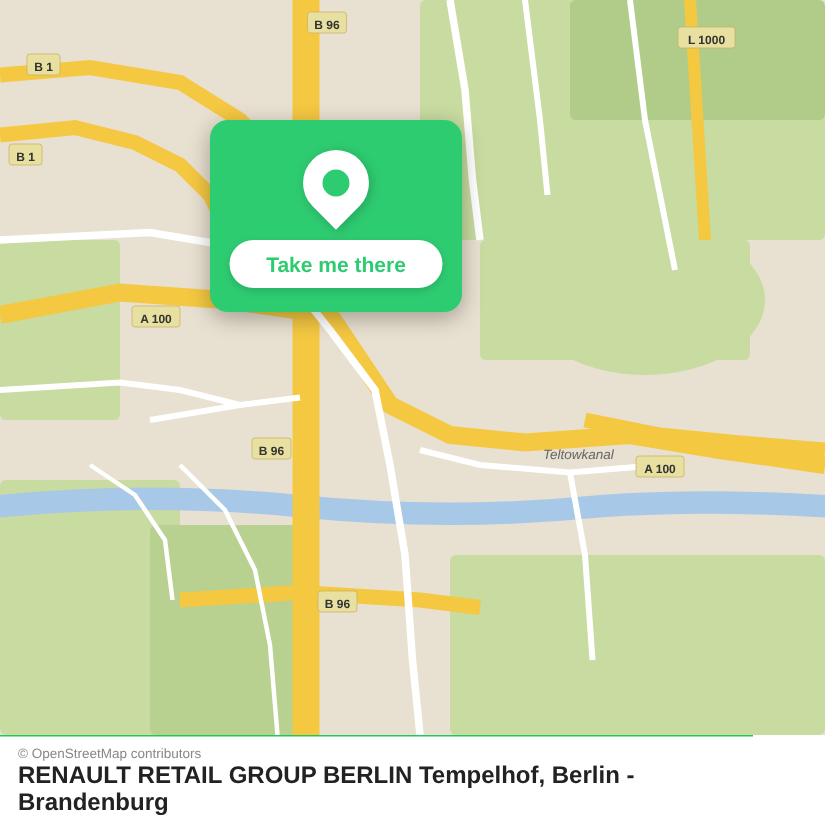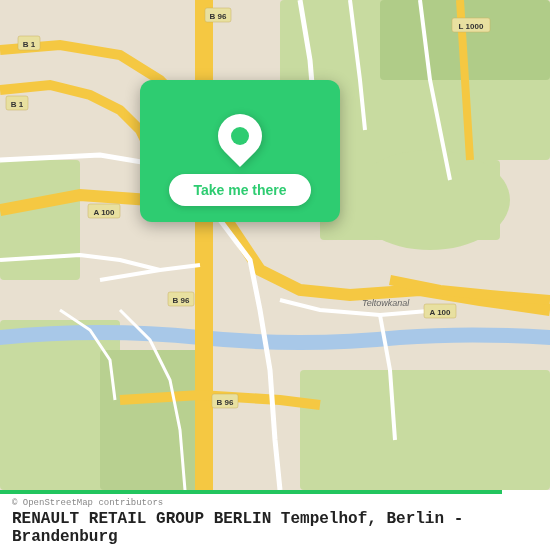--- a/index.html
+++ b/index.html
@@ -11,24 +11,24 @@
       position: relative;
       overflow: hidden;
       background-color: #e8e0d8;
     }
 
     
     .popup-card {
       position: absolute;
       top: 80px;
       left: 140px;
-      width: 200px;
+      width: 168px;
       background: #2ecc71;
       border-radius: 12px;
-      padding: 34px 16px 16px;
+      padding: 20px 16px 16px;
       display: flex;
       flex-direction: column;
       align-items: center;
       box-shadow: 0 4px 15px rgba(0,0,0,0.3);
     }
 
     .popup-pin {
       width: 44px;
       height: 44px;
       background: white;
@@ -61,29 +61,28 @@
       cursor: pointer;
       white-space: nowrap;
       box-shadow: 0 2px 6px rgba(0,0,0,0.15);
     }
 
     
     #bottom-bar {
       width: 502px;
       height: 60px;
       background: white;
-      border-top: 4px solid #22c55e;
+      border-top: 1px solid #22c55e;
       display: flex;
       align-items: center;
       justify-content: space-between;
       padding: 0 12px;
       position: absolute;
       bottom: 0;
       left: 0;
-      font-family: Liberation Mono, monospace;
     }
 
     .bottom-left {
       display: flex;
       flex-direction: column;
       gap: 2px;
     }
 
     .attribution {
       font-size: 9px;

